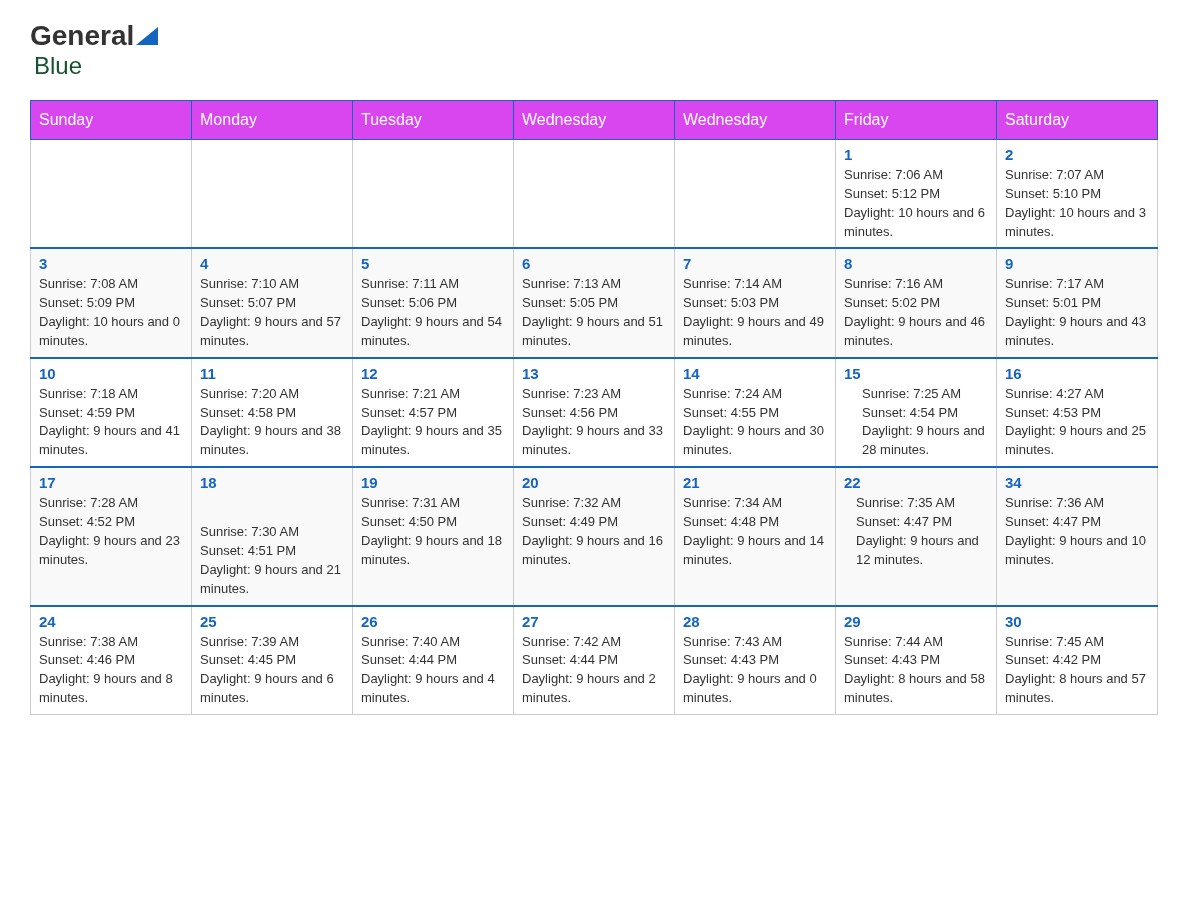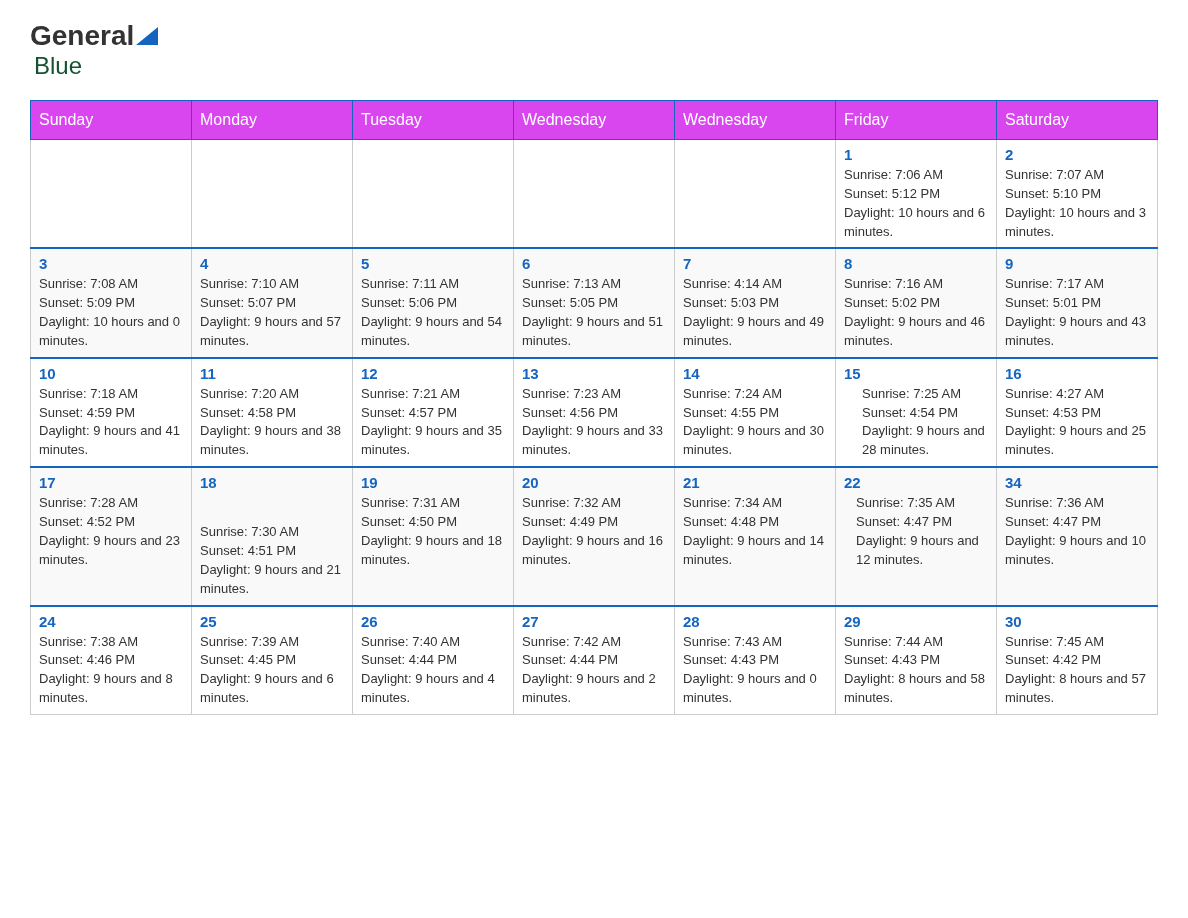--- a/index.html
+++ b/index.html
@@ -157,21 +157,21 @@
 Daylight: 9 hours and 54 minutes.</div>
         </td>
         <td>
           <div class="day-number">6</div>
           <div class="day-info" style="white-space: pre-line;">Sunrise: 7:13 AM
 Sunset: 5:05 PM
 Daylight: 9 hours and 51 minutes.</div>
         </td>
         <td>
           <div class="day-number">7</div>
-          <div class="day-info" style="white-space: pre-line;">Sunrise: 4:14 AM
+          <div class="day-info" style="white-space: pre-line;">Sunrise: 7:14 AM
 Sunset: 5:03 PM
 Daylight: 9 hours and 49 minutes.</div>
         </td>
         <td>
           <div class="day-number">8</div>
           <div class="day-info" style="white-space: pre-line;">Sunrise: 7:16 AM
 Sunset: 5:02 PM
 Daylight: 9 hours and 46 minutes.</div>
         </td>
         <td>

